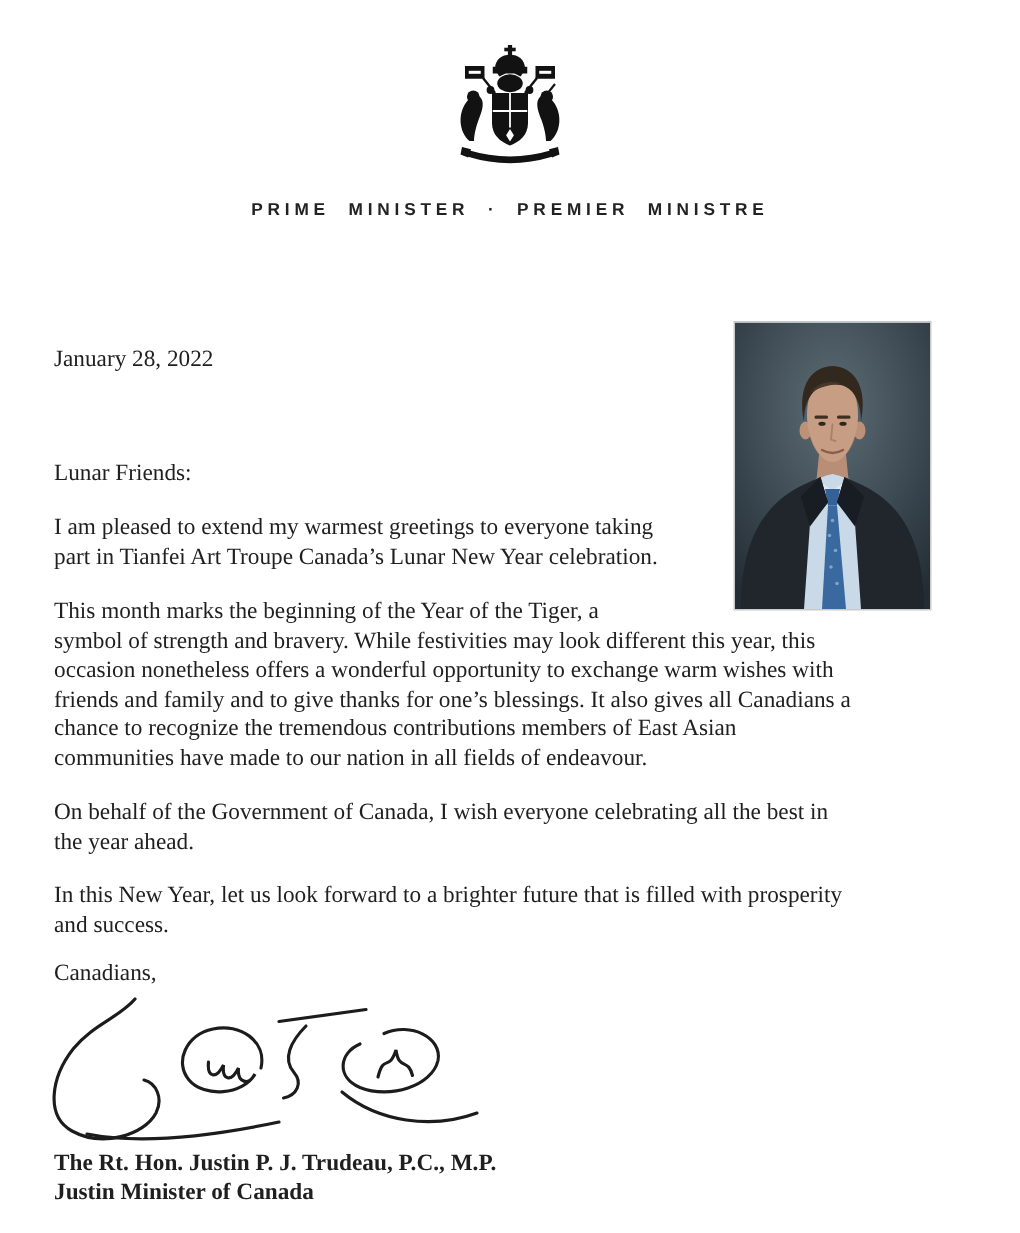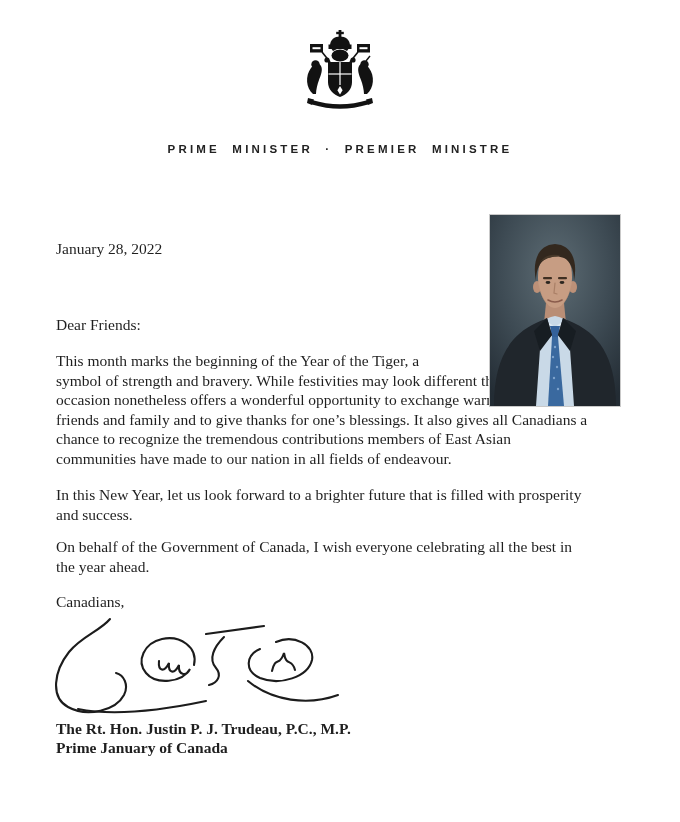--- a/index.html
+++ b/index.html
@@ -9,32 +9,32 @@
     height: 822px;
     background: #ffffff;
     font-family: "Liberation Serif", serif;
     color: #1f1f1f;
     overflow: hidden;
   }
   
   .header { text-align: center; padding-top: 30px; }
   .crest { display: inline-block; width: 74px; height: 86px; }
   .header-title {
-    margin-top: 23px;
+    margin-top: 13px;
     font-family: "Liberation Sans", sans-serif;
     font-size: 11.5px;
     font-weight: 700;
     letter-spacing: 3.2px;
     word-spacing: 6px;
     color: #222;
     white-space: nowrap;
   }
   
   .body-text {
-    margin-left: 56px;
+    margin-left: 36px;
     margin-top: 84px;
     font-size: 15.5px;
     line-height: 19.5px;
   }
   .body-text p { margin: 0; white-space: pre; }
   .date        { margin-bottom: 56px !important; }
   .salutation  { margin-bottom: 17px !important; }
   .para        { margin-bottom: 17px !important; }
   .para-2      { margin-bottom: 13px !important; }
   .para-3      { margin-bottom: 16px !important; }
@@ -158,31 +158,33 @@
 
       <path d="M58,85 Q65,89 72,85" fill="none" stroke="#8a5c4c" stroke-width="1.6" stroke-linecap="round"></path>
 
       <path d="M49,70 C50,79 54,87 58,90 C53,84 50,77 49,70 Z" fill="#b08468" opacity="0.5"></path>
       <path d="M81,70 C80,79 76,87 72,90 C77,84 80,77 81,70 Z" fill="#b08468" opacity="0.5"></path>
     </svg>
   </div>
 
   <div class="body-text">
     <p class="date">January 28, 2022</p>
-    <p class="salutation">Dear Friends:</p>
+    <p class="salutation">Lunar Friends:</p>
+    <p class="para">I am pleased to extend my warmest greetings to everyone taking
+part in Tianfei Art Troupe Canada’s Lunar New Year celebration.</p>
     <p class="para">This month marks the beginning of the Year of the Tiger, a
 symbol of strength and bravery. While festivities may look different this year, this
 occasion nonetheless offers a wonderful opportunity to exchange warm wishes with
 friends and family and to give thanks for one’s blessings. It also gives all Canadians a
 chance to recognize the tremendous contributions members of East Asian
 communities have made to our nation in all fields of endeavour.</p>
+    <p class="para para-3">On behalf of the Government of Canada, I wish everyone celebrating all the best in
+the year ahead.</p>
     <p class="para para-2">In this New Year, let us look forward to a brighter future that is filled with prosperity
 and success.</p>
-    <p class="para para-3">On behalf of the Government of Canada, I wish everyone celebrating all the best in
-the year ahead.</p>
     <p class="closing">Canadians,</p>
 
     <svg class="signature" viewBox="0 0 295 101" aria-hidden="true">
       <g fill="none" stroke="#1c1c1c" stroke-width="2.1" stroke-linecap="round">
 
         <path d="M62,6 C52,18 34,23 21,39 C6,58 2,84 20,94 C40,105 68,97 76,82 C81,72 76,62 68,60"></path>
 
         <path d="M30,96 C70,104 120,96 158,88"></path>
 
         <path d="M146,52 C150,34 132,22 114,26 C96,30 88,48 98,60 C108,72 134,70 142,56 C138,64 130,62 131,52 C126,62 120,60 121,50 C116,60 110,58 111,48"></path>
@@ -192,17 +194,17 @@
         <path d="M176,24 C166,34 160,46 168,55 C174,62 170,70 161,72"></path>
 
         <path d="M212,36 C198,42 196,58 212,65 C232,73 260,64 264,47 C267,32 246,21 228,29"></path>
         <path d="M224,58 C228,42 231,55 236,40 C238,54 244,45 247,57"></path>
         <path d="M200,68 C224,88 260,93 290,82"></path>
       </g>
     </svg>
 
     <div class="name-block">
       <p>The Rt. Hon. Justin P. J. Trudeau, P.C., M.P.</p>
-      <p>Prime January of Canada</p>
+      <p>Justin Minister of Canada</p>
     </div>
   </div>
 
 </div>
 
 </body></html>

